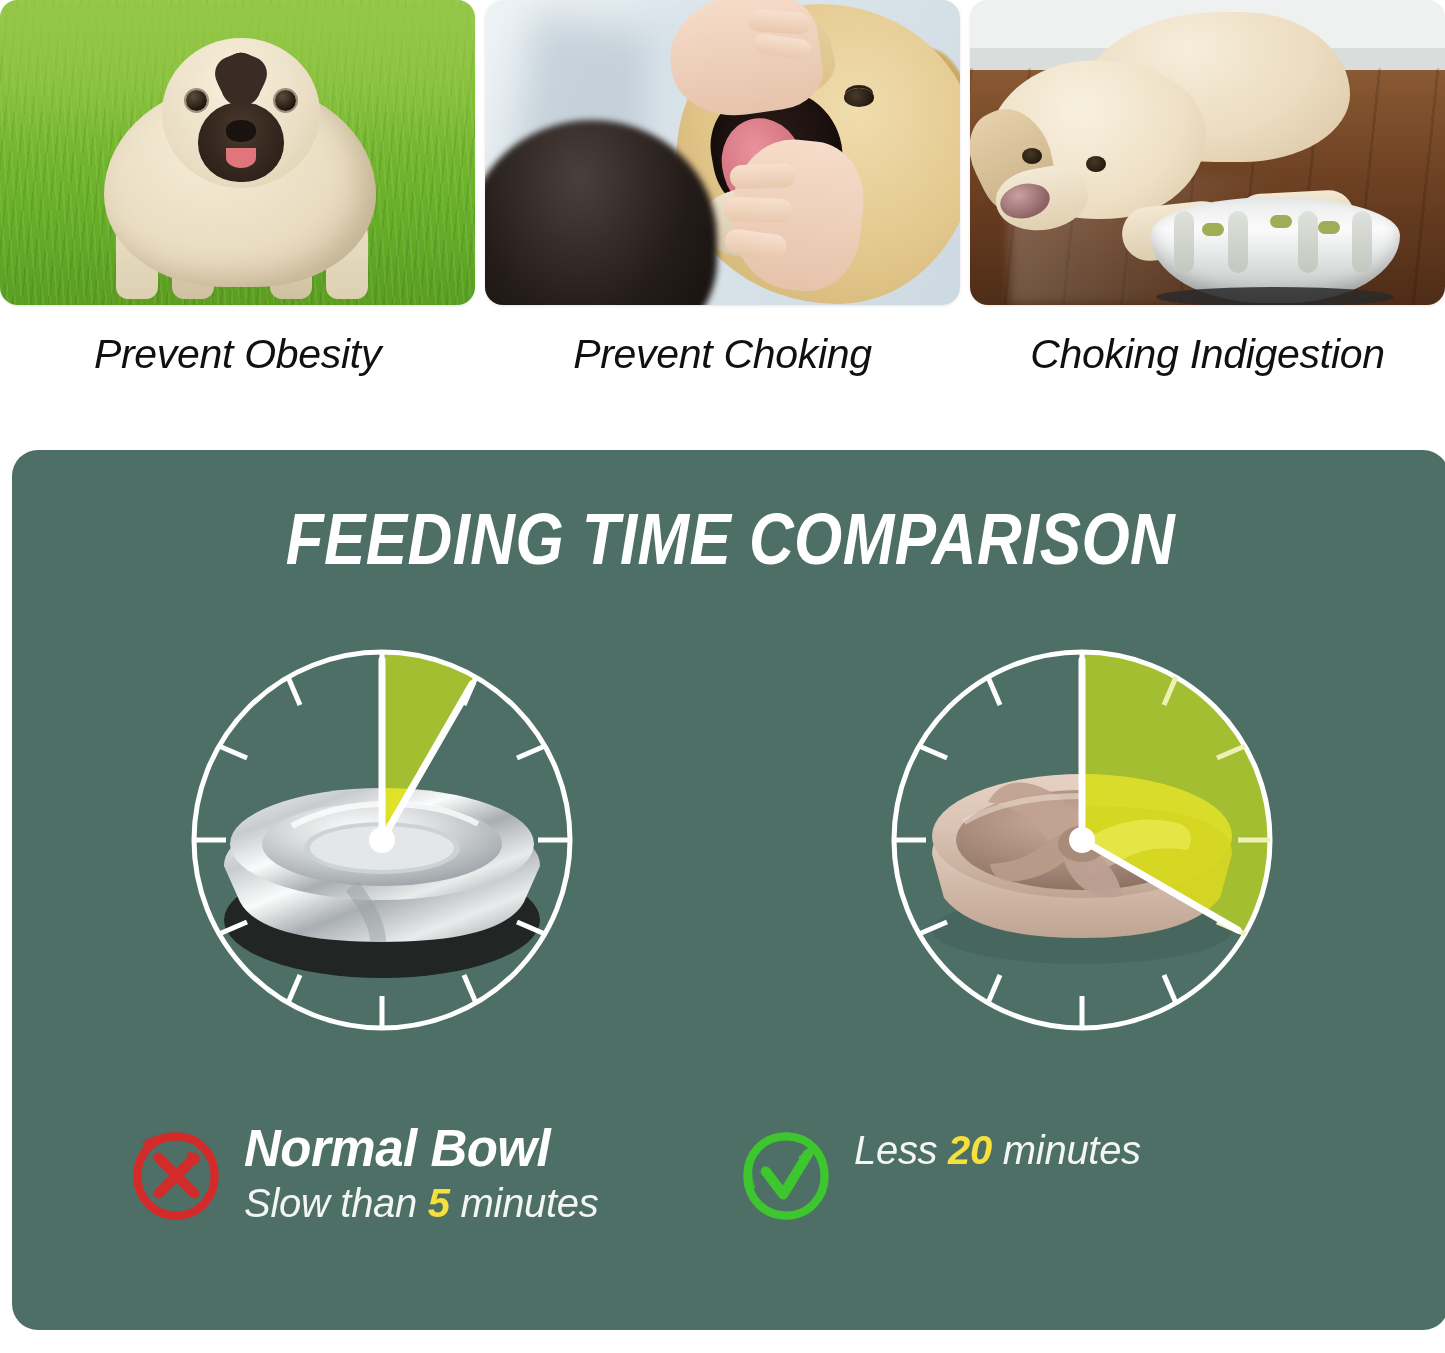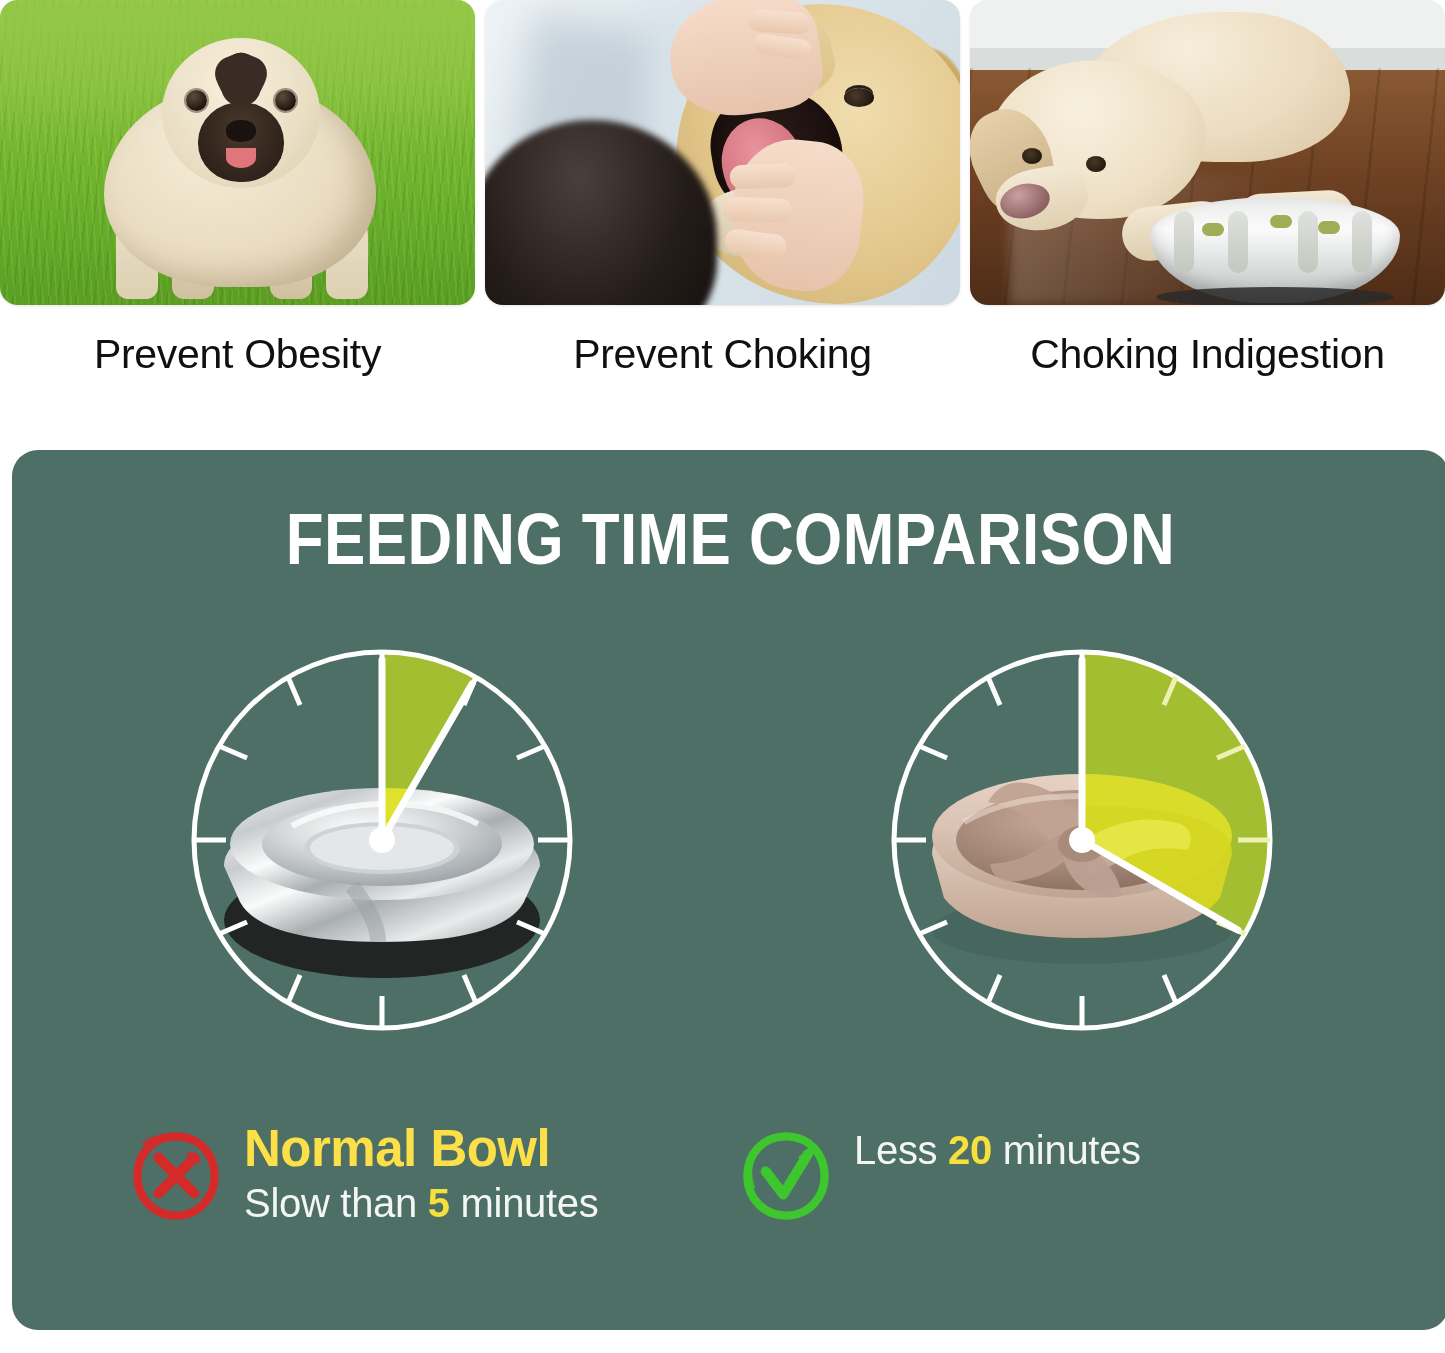--- a/index.html
+++ b/index.html
@@ -2,21 +2,21 @@
 <html><head>
 <meta charset="utf-8">
 <style>
   * { box-sizing: border-box; margin: 0; padding: 0; }
   html, body {
     width: 1445px; height: 1353px;
     background: #ffffff;
     font-family: "Liberation Sans", sans-serif;
     overflow: hidden;
   }
-  #page { position: relative; width: 1445px; height: 1174px; background: #fff; }
+  #page { position: relative; width: 1445px; height: 1174px; background: #fff; font-style: italic; }
 
   
   .benefits { position: absolute; left: 0; top: 0; width: 1445px; height: 430px; }
   .benefit { position: absolute; top: 0; width: 475px; }
   .benefit.b0 { left: 0; }
   .benefit.b1 { left: 485px; }
   .benefit.b2 { left: 970px; }
   .photo {
     position: relative; width: 475px; height: 305px;
     border-radius: 18px; overflow: hidden;
@@ -174,21 +174,21 @@
   .clock-svg.right { left: 860px; }
 
   
   .verdicts { position: absolute; left: 0; top: 672px; width: 1437px; height: 175px; }
   .verdict { position: absolute; top: 0; display: flex; align-items: flex-start; }
   .verdict.left { left: 118px; }
   .verdict.right { left: 728px; }
   .verdict-mark { width: 92px; height: 92px; margin-top: 8px; flex: 0 0 92px; }
   .verdict-text { margin-left: 22px; }
   .verdict-name {
-    color: #fde047; font-size: 51px; font-weight: 700; line-height: 1.04;
+    color: #ffffff; font-size: 51px; font-weight: 700; line-height: 1.04;
     white-space: nowrap; letter-spacing: -0.5px;
   }
   .verdict-sub {
     margin-top: 6px; color: #f3f6f4; font-size: 40px; font-weight: 400;
     white-space: nowrap; letter-spacing: -0.3px;
   }
   .hl { color: #f5e03c; font-weight: 700; }
 </style>
 </head>
 <body>

